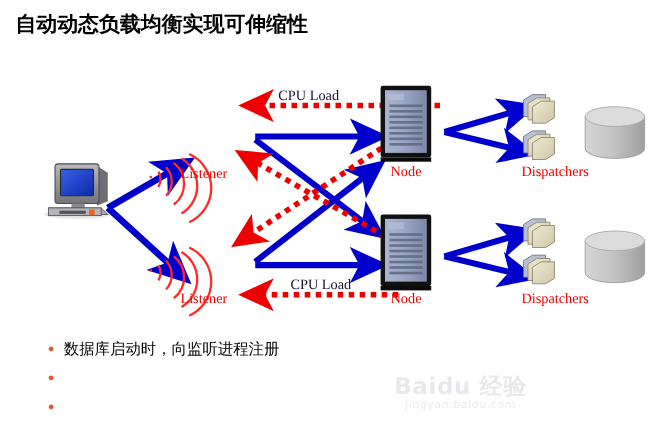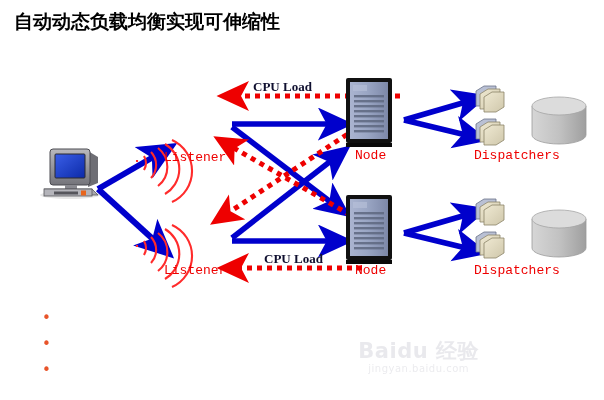--- a/index.html
+++ b/index.html
@@ -43,28 +43,28 @@
   }
   #diagram svg {
     display: block;
   }
   .node-label, .edge-label {
     position: absolute;
     white-space: nowrap;
   }
   .red-label {
     color: #ee0000;
-    font-family: Liberation Mono, monospace;
+    font-family: Liberation Serif, serif;
     font-size: 13px;
   }
   .dark-label {
     color: #101030;
     font-family: "Liberation Serif", serif;
     font-size: 13px;
-    font-weight: bold;
+    font-weight: normal;
   }
   
   #bullets {
     position: absolute;
     left: 42px;
     top: 308px;
     width: 540px;
   }
   .bullet-row {
     display: flex;
@@ -299,20 +299,21 @@
     <div class="node-label red-label" style="left:474px; top:208px;">Dispatchers</div>
 
     <div class="edge-label dark-label" style="left:253px; top:24px;">CPU Load</div>
 
     <div class="edge-label dark-label" style="left:264px; top:196px;">CPU Load</div>
   </div>
 
   <div id="bullets">
     <div class="bullet-row">
       <span class="bullet-dot">•</span>
+      <span class="bullet-text">数据库启动时，向监听进程注册</span>
     </div>
     <div class="bullet-row">
       <span class="bullet-dot">•</span>
     </div>
     <div class="bullet-row">
       <span class="bullet-dot">•</span>
     </div>
   </div>
 
   <div id="watermark">

